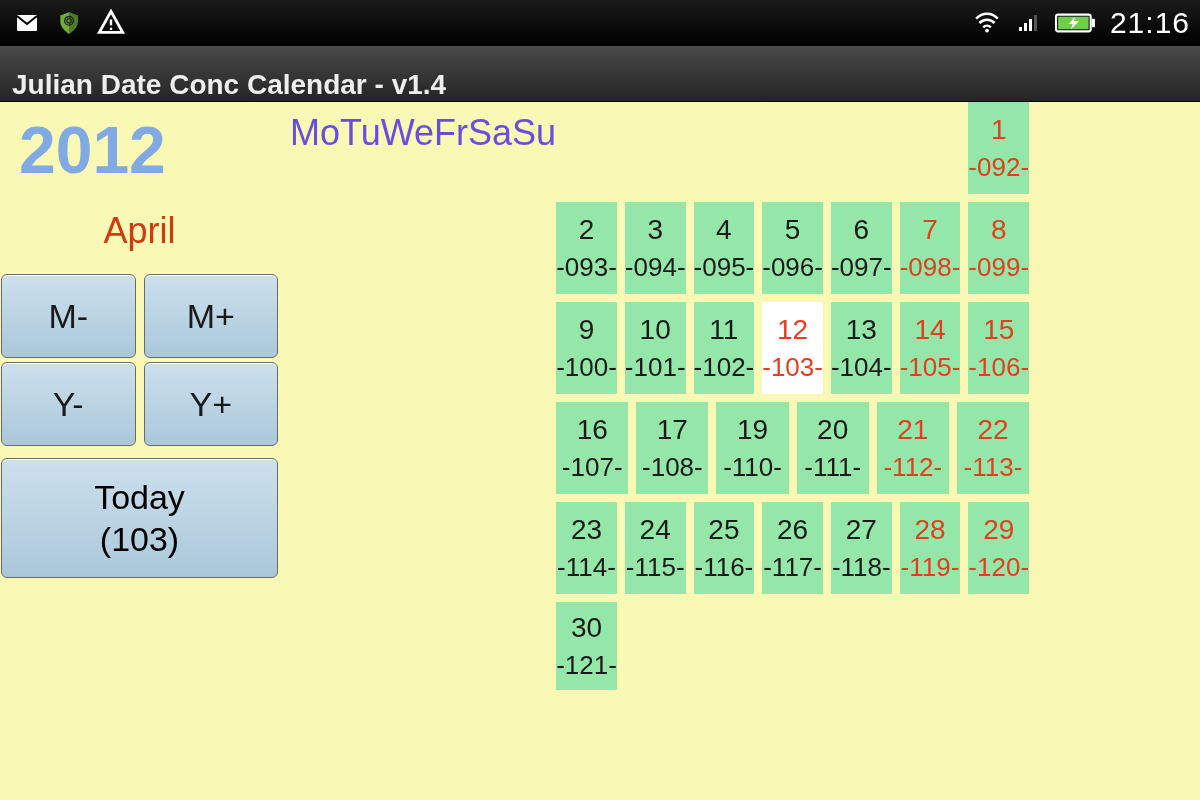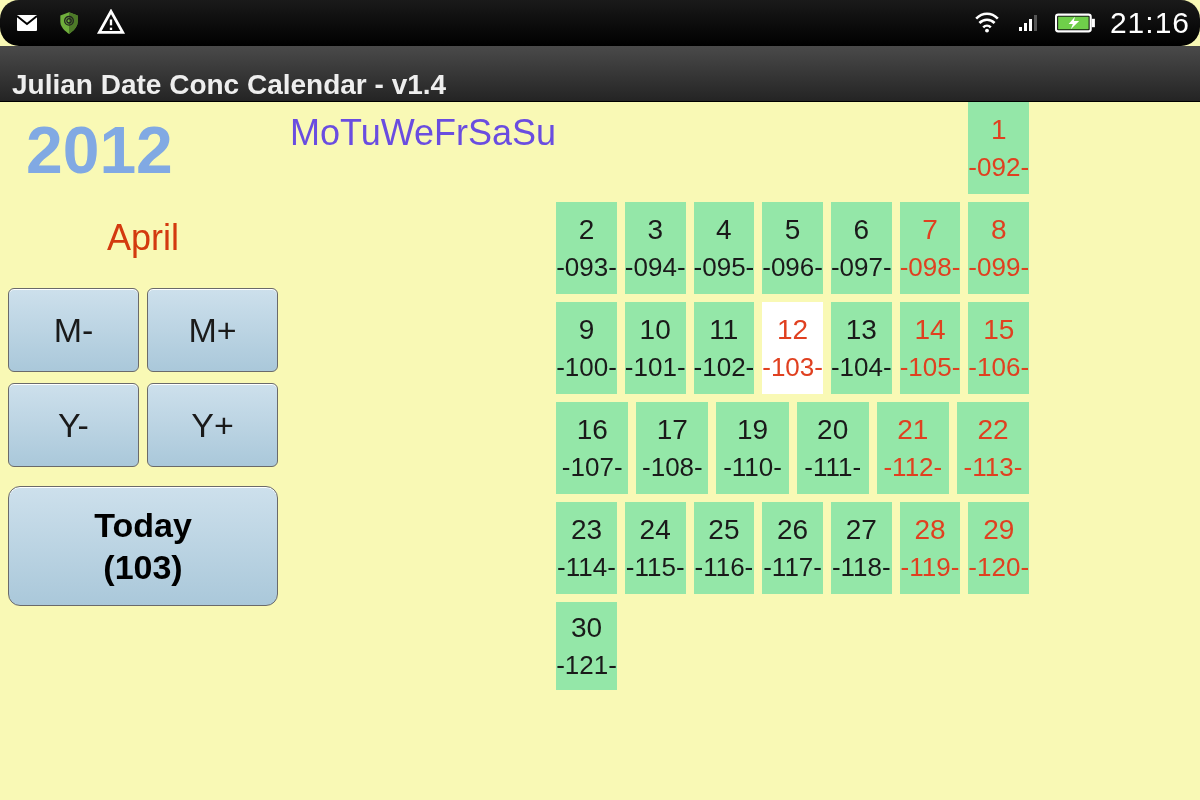--- a/index.html
+++ b/index.html
@@ -13,21 +13,20 @@
   }
   
   .statusbar {
     height: 46px;
     background: linear-gradient(#1a1a1a, #000);
     display: flex;
     align-items: center;
     padding: 0 10px;
     color: #fff;
     gap: 24px;
-    border-radius: 19px;
   }
   .statusbar .left, .statusbar .right { display:flex; align-items:center; gap:8px; }
   .statusbar .spacer { flex:1; }
   .ic { display:inline-flex; width:34px; height:28px; align-items:center; justify-content:center; }
   .clock { font-size: 30px; font-weight: 500; color:#fff; margin-left:4px; letter-spacing:1px;}
   
   .titlebar {
     height: 56px;
     background: linear-gradient(#4a4a4a, #242424);
     color: #eee;
@@ -36,24 +35,24 @@
     padding: 0 12px;
     font-size: 28px;
     font-weight: bold;
     border-bottom: 1px solid #000;
   }
   
   .main { display:flex; height: calc(800px - 46px - 56px); background: #f9f9b5; }
 
   .sidebar {
     width: 290px;
-    padding: 0 12px 0 8px;
+    padding: 0 12px 0 1px;
     display:flex;
     flex-direction:column;
-    gap: 11px;
+    gap: 4px;
   }
   .year { font-size: 66px; font-weight: bold; color:#81a9e3; margin: 10px 0 0 18px; }
   .month { font-size: 36px; color:#d33a0f; text-align:center; margin: 18px 0 18px 0;}
 
   .btnrow { display:flex; gap:8px; justify-content:center; }
   .ctrl-btn {
     flex:1;
     height: 84px;
     background: linear-gradient(#cde0ec, #aac8da);
     border: 1px solid #6a6a6a;
@@ -61,25 +60,24 @@
     font-size: 34px;
     color:#1a1a1a;
     box-shadow: inset 0 1px 0 #fff;
   }
   .today-btn {
     margin-top: 8px;
     height: 120px;
     width: 100%;
     background: linear-gradient(#cde0ec, #aac8da);
     border: 1px solid #6a6a6a;
-    border-radius: 12px;
+    border-radius: 6px;
     font-size: 34px;
     line-height: 1.25;
     box-shadow: inset 0 1px 0 #fff;
-    font-weight: bold;
   }
 
   .cal { flex:1; display:flex; flex-direction:row; padding-right: 8px; }
   .header-row { display:flex; }
   .hdr {
     flex:1;
     text-align:center;
     font-size: 36px;
     color:#6a4de0;
     padding: 10px 0 14px;

